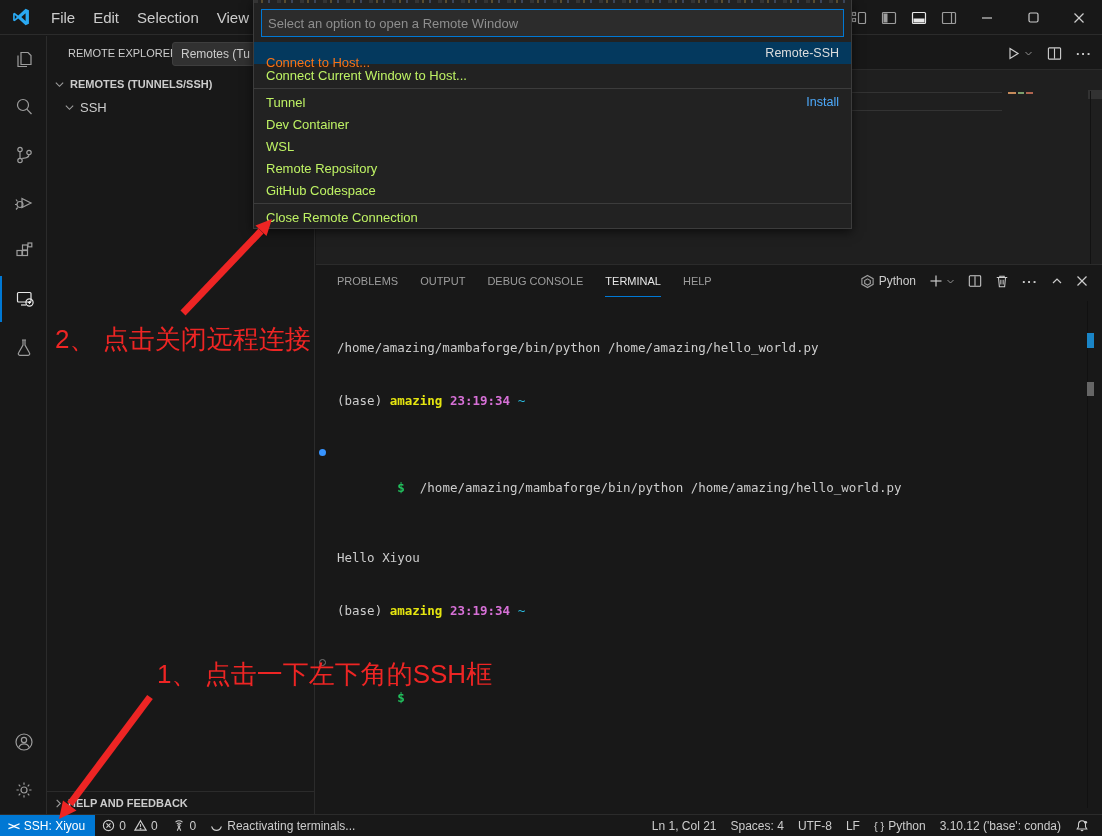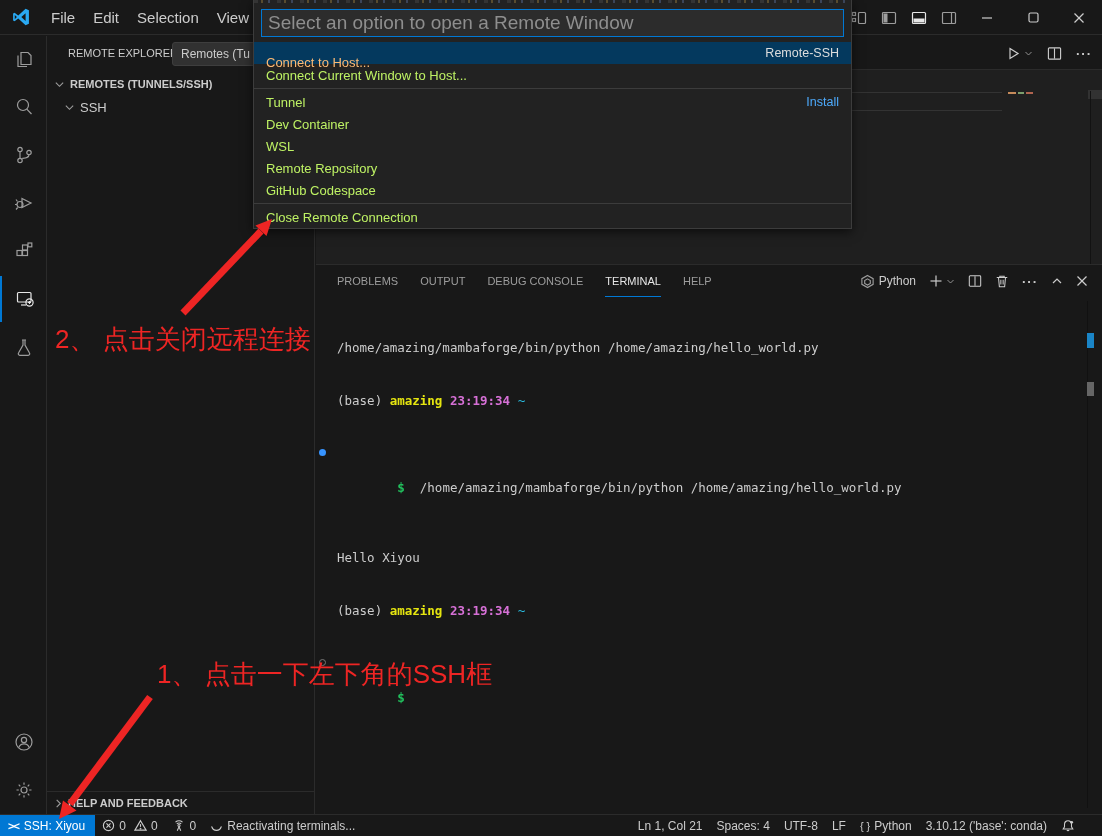--- a/index.html
+++ b/index.html
@@ -71,36 +71,36 @@
   .gutter-dot { position:absolute; left:-9px; width:7px; height:7px; border-radius:50%; }
   .term-line { position:relative; padding-left:9px; }
   .overview-ruler { position:absolute; right:14px; top:36px; bottom:6px; width:1px; background:#111111; }
   .ruler-mark { position:absolute; width:7px; }
 
   
   .statusbar { position:absolute; left:0; bottom:0; width:1102px; height:22px; background:#181818;
     border-top:1px solid #2b2b2b; display:flex; align-items:center; font-size:12px; color:#cccccc; }
   .sb-remote { height:22px; background:#0078d4; color:#ffffff; display:flex; align-items:center; gap:5px; padding:0 10px 0 8px; }
   .sb-item { display:flex; align-items:center; gap:4px; padding:0 7px; height:22px; }
-  .sb-right { position:absolute; right:20px; top:0; height:22px; display:flex; align-items:center; }
+  .sb-right { position:absolute; right:6px; top:0; height:22px; display:flex; align-items:center; }
   .remote-glyph { font-size:11px; font-weight:700; letter-spacing:-1px; }
 
   
   .quickpick { position:absolute; left:253px; top:0; width:599px; height:229px; background:#222222;
     border:1px solid #3c3c3c; border-top:none; box-shadow:0 3px 10px rgba(0,0,0,.6); z-index:40; }
   .qp-noise { height:3px; width:100%; opacity:.75;
     background:repeating-linear-gradient(90deg,#3a3a3a 0 4px,#222 4px 7px,#6b5a33 7px 9px,#222 9px 14px,#44506b 14px 16px,#222 16px 23px); }
   .qp-inputwrap { margin:6px 7px 5px 7px; height:28px; background:#2c2c2c; border:1px solid #0078d4; display:flex; align-items:center; }
   .qp-input { flex:1; background:transparent; border:none; outline:none; color:#0ea5e9;
-    font-family:"Liberation Sans",sans-serif; font-size:19px; padding:0 6px; }
+    font-family:"Liberation Sans",sans-serif; font-size:13px; padding:0 6px; }
   .qp-input::placeholder { color:#8e8e8e; }
   .qp-row { height:22px; display:flex; align-items:center; padding:0 12px; justify-content:space-between; }
   .qp-row .lbl { font-size:13px; color:#bef264; }
   .qp-row.selected { background:#04395e; }
-  .qp-row.selected .lbl { color:#fdba74;margin-top:18px; }
+  .qp-row.selected .lbl { color:#f97316;margin-top:18px; }
   .qp-detail { font-size:12.5px; color:#dddddd; }
   .qp-detail.link { color:#4daafc; }
   .qp-sep { border-top:1px solid #3c3c3c; margin:2px 0; }
 
   
   .annotation-layer { position:absolute; inset:0; z-index:60; pointer-events:none; }
   .ann-text { position:absolute; color:#ee2524; font-size:26px; font-weight:500; white-space:nowrap; }
 </style>
 </head>
 <body>

